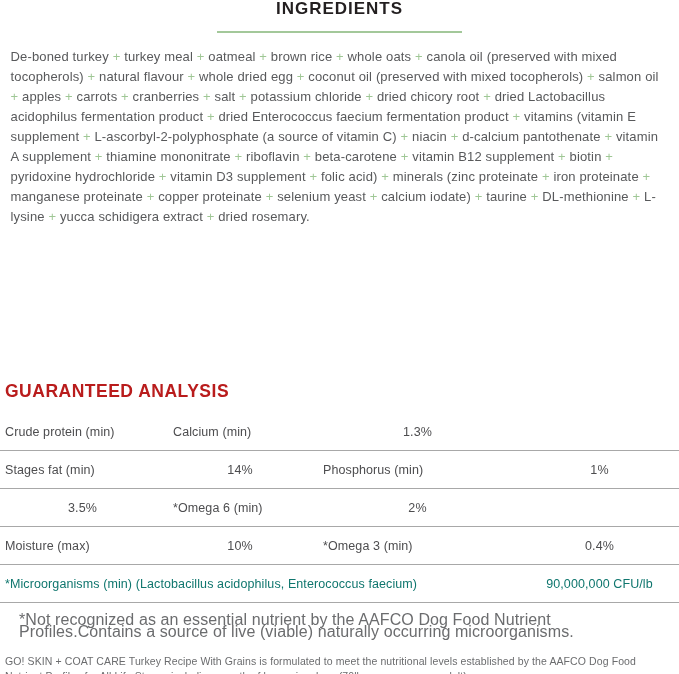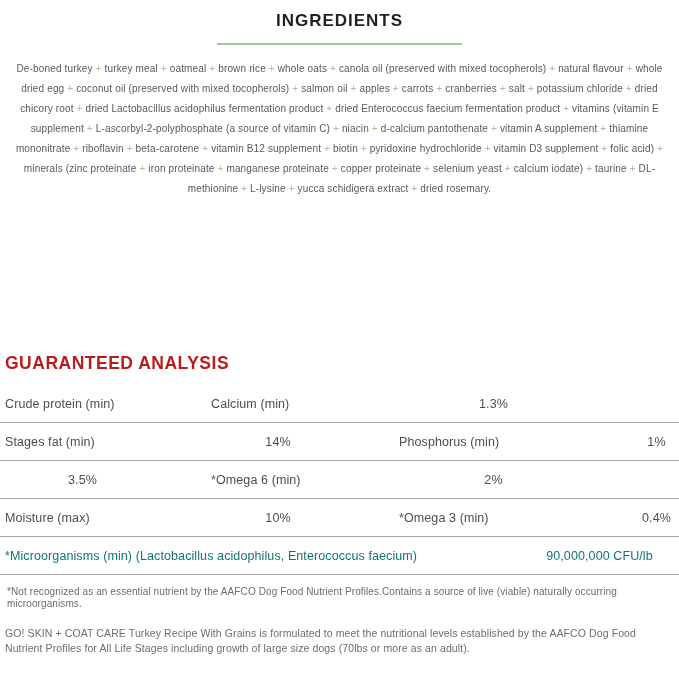--- a/index.html
+++ b/index.html
@@ -13,40 +13,39 @@
   }
   .label-page {
     width: 679px;
     height: 674px;
     position: relative;
     box-sizing: border-box;
   }
   
   .ing-title {
     margin: 0;
-    padding-top: 12px;
+    padding-top: 0;
     text-align: center;
     font-size: 17px;
     line-height: 17px;
     font-weight: bold;
     letter-spacing: 1px;
     color: #231f20;
   }
   .title-rule {
     width: 245px;
     height: 2px;
     margin: 14px auto 0 auto;
     background: #a3c89a;
   }
   
   .ingredients-text {
     width: 658px;
     margin: 14px auto 0 auto;
-    text-align: center;
-    font-size: 10px;
+    font-size: 13px;
     line-height: 20px;
     letter-spacing: 0.15px;
     color: #58595b;
   }
   .ingredients-text .plus {
     color: #9fc795;
   }
   
   .ga-title {
     margin: 155px 0 0 0;
@@ -64,21 +63,20 @@
   .ga-row {
     display: grid;
     grid-template-columns: 165px 150px 205px 1fr;
     align-items: center;
     height: 38px;
     border-bottom: 1px solid #a8a8a8;
     box-sizing: border-box;
     font-size: 12.5px;
     color: #4d4d4f;
     letter-spacing: 0.1px;
-    gap: 38px;
   }
   .ga-row-full {
     display: grid;
     grid-template-columns: 520px 1fr;
     align-items: center;
     height: 38px;
     border-bottom: 1px solid #a8a8a8;
     box-sizing: border-box;
     font-size: 12.5px;
     color: #0f766e;
@@ -91,22 +89,22 @@
   .ga-label-right {
     padding-left: 8px;
     text-align: left;
   }
   .ga-value {
     text-align: center;
   }
   
   .footnote-1 {
     margin: 11px 0 0 0;
-    padding: 0 7px;
-    font-size: 10px;
+    padding: 0 19px;
+    font-size: 16px;
     line-height: 12px;
     color: #6b6c6e;
     letter-spacing: 0.1px;
   }
   .footnote-2 {
     margin: 16px 0 0 0;
     padding: 0 6px 0 5px;
     font-size: 10.5px;
     line-height: 15px;
     color: #6b6c6e;

